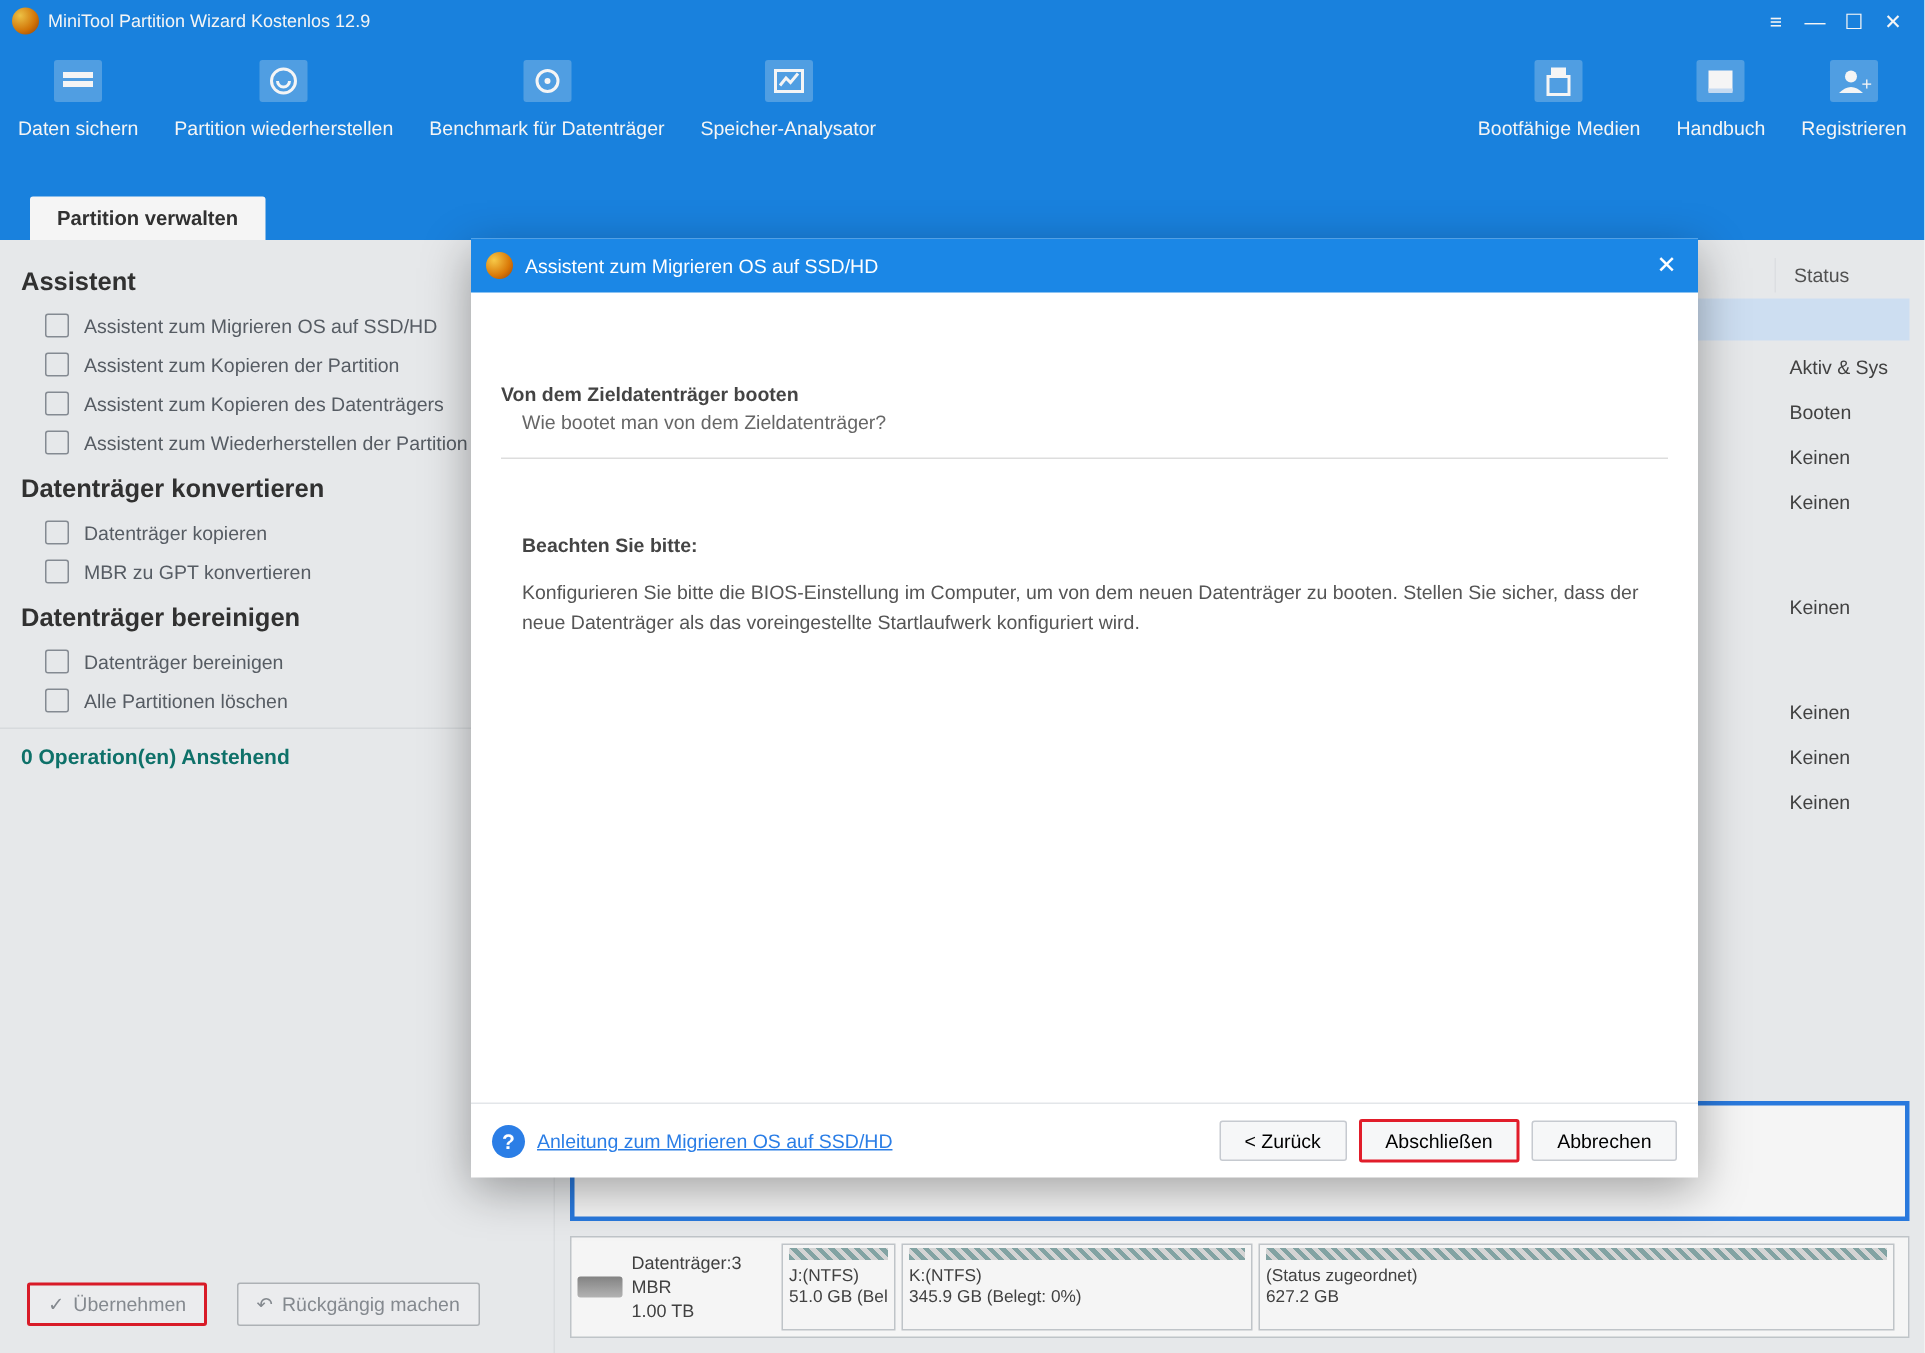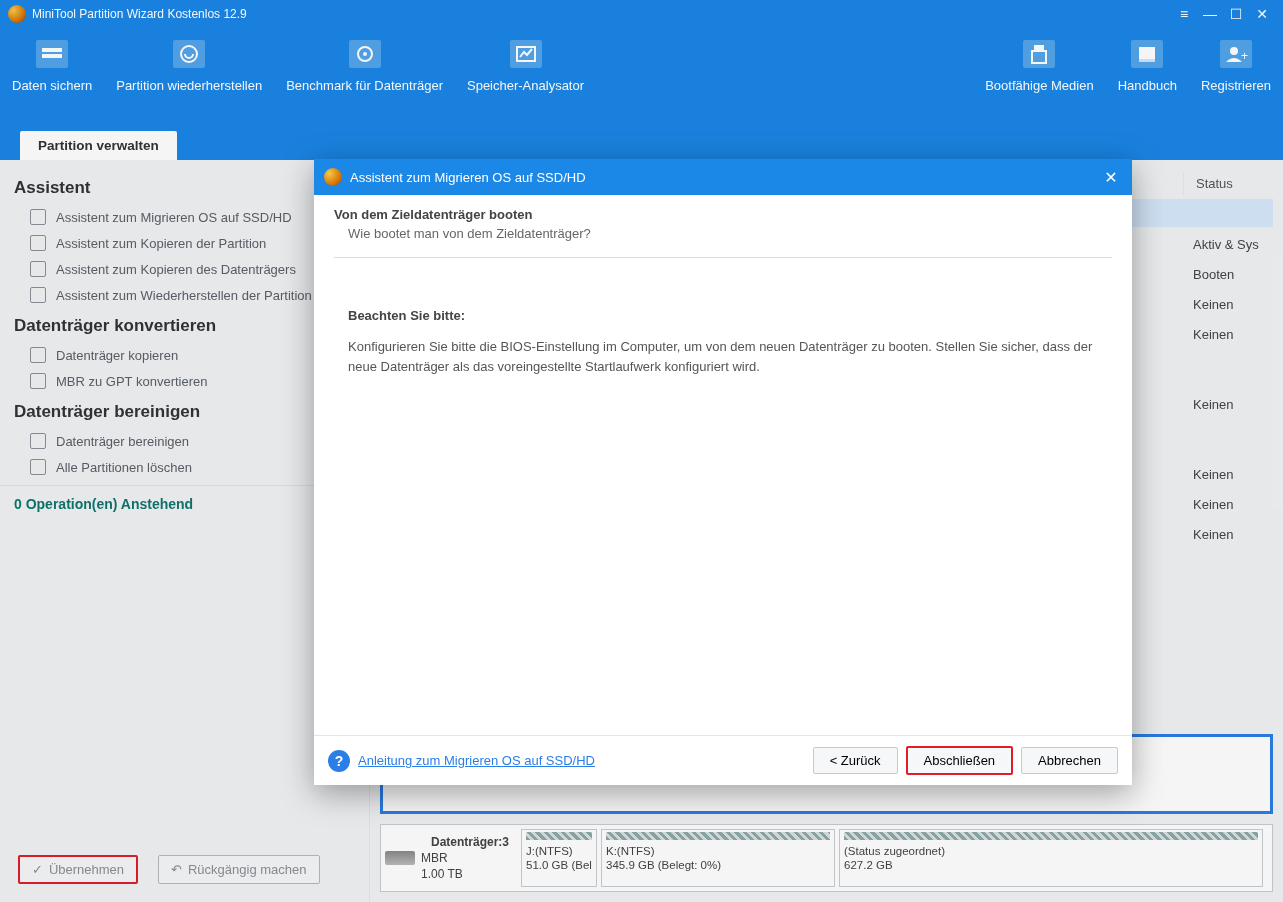--- a/index.html
+++ b/index.html
@@ -47,33 +47,33 @@
 .status-list .row { height:30px; display:flex; justify-content:flex-end; align-items:center;}
 .status-list .row.gap { height:40px;}
 
 
 .disk-panel-wrap { position:absolute; left:10px; right:10px; bottom:10px; }
 .disk-panel { border:1px solid #c7ccd1; background:#fff; height:68px; display:flex; gap:6px; padding:4px; font-size:12px; color:#444; }
 .disk-panel.selected { border:3px solid #2b7ee6;}
 .disk-meta { width:130px; display:flex; align-items:center; gap:6px;}
 .disk-meta .disk-ico { width:30px; height:14px; background:linear-gradient(#888,#bbb); border-radius:2px;}
 .disk-meta .meta-text { display:flex; flex-direction:column; line-height:1.35;}
-.disk-meta .meta-text .dname{font-weight:700;margin-left:10px;}
+.disk-meta .meta-text .dname{font-weight:400;}
 .part-block { border:1px solid #c7ccd1; min-width:60px; display:flex; flex-direction:column; padding:2px 4px;}
 .part-block .bar { height:8px; background:repeating-linear-gradient(45deg,#8aa,#8aa 3px,#ddd 3px,#ddd 6px); margin-bottom:4px;}
 .part-block .ptxt { font-size:11.5px; line-height:1.25;}
 
 
 .overlay { position:absolute; inset:0; background:rgba(0,0,0,.04);}
 .modal { position:absolute; left:314px; top:159px; width:818px; height:626px; background:#fff; box-shadow:0 8px 30px rgba(0,0,0,.35); display:flex; flex-direction:column;}
 .modal-title { height:36px; background:#1b87e6; color:#fff; display:flex; align-items:center; padding:0 10px; font-size:13px; gap:8px;}
 .modal-title .app-icon { width:18px; height:18px; background: radial-gradient(circle at 30% 30%, #f7c948, #d97706 60%, #92400e); border-radius:50%;}
 .modal-title .spacer{flex:1;}
 .modal-title .close { cursor:pointer; font-size:16px; width:22px; text-align:center;}
-.modal-body { flex:1; padding:12px 20px; color:#444; font-size:13px; display:flex; flex-direction:column;}
+.modal-body { flex:1; padding:12px 20px; color:#444; font-size:13px; display:flex; flex-direction:column;margin-top:48px;}
 .modal-body h3{font-size:13px; font-weight:700; margin-bottom:4px;}
 .modal-body .sub { color:#666; padding-left:14px; margin-bottom:10px;}
 .modal-body hr{border:none; border-top:1px solid #ddd; margin:6px 0 30px 0;}
 .modal-body h4{font-size:13px; font-weight:700; margin:20px 0 14px 14px;}
 .modal-body p.body{padding:0 14px; line-height:1.5; color:#555;}
 .modal-footer { height:50px; border-top:1px solid #e3e6e9; display:flex; align-items:center; padding:0 14px; gap:8px;}
 .modal-footer .help-ico{ width:22px; height:22px; border-radius:50%; background:#2b7ee6; color:#fff; display:flex; align-items:center; justify-content:center; font-weight:700; font-size:14px;}
 .modal-footer a{ color:#2b7ee6; font-size:13px; text-decoration:underline;}
 .modal-footer .spacer{flex:1;}
 .modal-footer button{ font-size:13px; padding:5px 16px; background:#f6f7f8; border:1px solid #c6cad0; cursor:pointer; border-radius:2px;}

